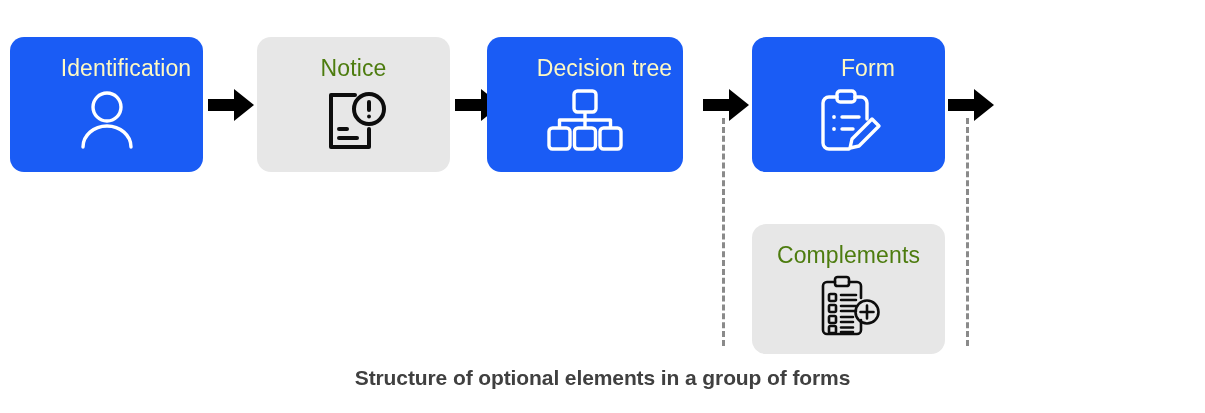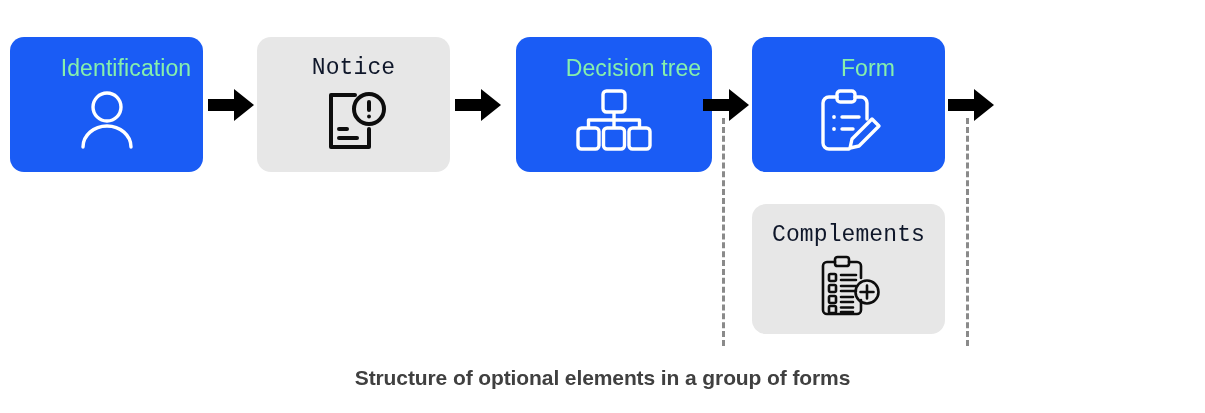--- a/index.html
+++ b/index.html
@@ -24,23 +24,23 @@
   .node {
     position: absolute;
     border-radius: 14px;
     display: flex;
     flex-direction: column;
     align-items: center;
     box-sizing: border-box;
     padding-top: 16px;
   }
   .node.blue  { background: #1a5cf5; }
-  .node.blue .node-label { color: #86efac; margin-left: 39px; }
+  .node.blue .node-label { color: #fef9c3; margin-left: 39px; }
   .node.gray  { background: #e7e7e7; }
-  .node.gray .node-label { color: #0f172a; font-family: Liberation Mono, monospace; }
+  .node.gray .node-label { color: #4d7c0f; }
 
   .node-label {
     font-size: 23px;
     line-height: 30px;
     font-weight: 400;
     letter-spacing: 0.1px;
     white-space: nowrap;
   }
 
   .node-icon {
@@ -107,21 +107,21 @@
       </svg>
     </span>
   </div>
 
   <span class="arrow" style="left:455px; top:89px;">
     <svg width="46" height="32" viewBox="0 0 46 32" fill="#000000">
       <path d="M0 10 H26 V0 L46 16 L26 32 V22 H0 Z"></path>
     </svg>
   </span>
 
-  <div class="node blue" style="left:516px; top:37px; width:196px; height:135px;">
+  <div class="node blue" style="left:487px; top:37px; width:196px; height:135px;">
     <div class="node-label">Decision tree</div>
     <span class="node-icon">
       <svg width="76" height="62" viewBox="0 0 76 62" fill="none" stroke="#ffffff" stroke-width="3.4" stroke-linejoin="round">
         <rect x="27" y="2" width="22" height="21" rx="3.5"></rect>
         <rect x="2" y="39" width="21" height="21" rx="3.5"></rect>
         <rect x="27.5" y="39" width="21" height="21" rx="3.5"></rect>
         <rect x="53" y="39" width="21" height="21" rx="3.5"></rect>
         <path d="M38 23 V31"></path>
         <path d="M12.5 39 V31 H63.5 V39"></path>
         <path d="M38 31 V39"></path>
@@ -155,21 +155,21 @@
 
   <span class="arrow" style="left:948px; top:89px;">
     <svg width="46" height="32" viewBox="0 0 46 32" fill="#000000">
       <path d="M0 10 H26 V0 L46 16 L26 32 V22 H0 Z"></path>
     </svg>
   </span>
 
   <span class="dashed" style="left:966px; top:118px; height:228px;"></span>
 
 
-  <div class="node gray" style="left:752px; top:204px; width:193px; height:130px;">
+  <div class="node gray" style="left:752px; top:224px; width:193px; height:130px;">
     <div class="node-label">Complements</div>
     <span class="node-icon" style="margin-top:4px;">
       <svg width="68" height="64" viewBox="0 0 68 64" fill="none" stroke="#0d0d0d" stroke-width="2.6" stroke-linecap="round" stroke-linejoin="round">
         <path d="M20 8 H12 a4 4 0 0 0 -4 4 V56 a4 4 0 0 0 4 4 H42 a4 4 0 0 0 4 -4 V46"></path>
         <path d="M34 8 H42 a4 4 0 0 1 4 4 V24"></path>
         <rect x="20" y="3" width="14" height="9" rx="2.6"></rect>
         <rect x="14" y="20" width="7" height="7" rx="1.4"></rect>
         <rect x="14" y="31" width="7" height="7" rx="1.4"></rect>
         <rect x="14" y="42" width="7" height="7" rx="1.4"></rect>
         <rect x="14" y="52" width="7" height="7" rx="1.4"></rect>

